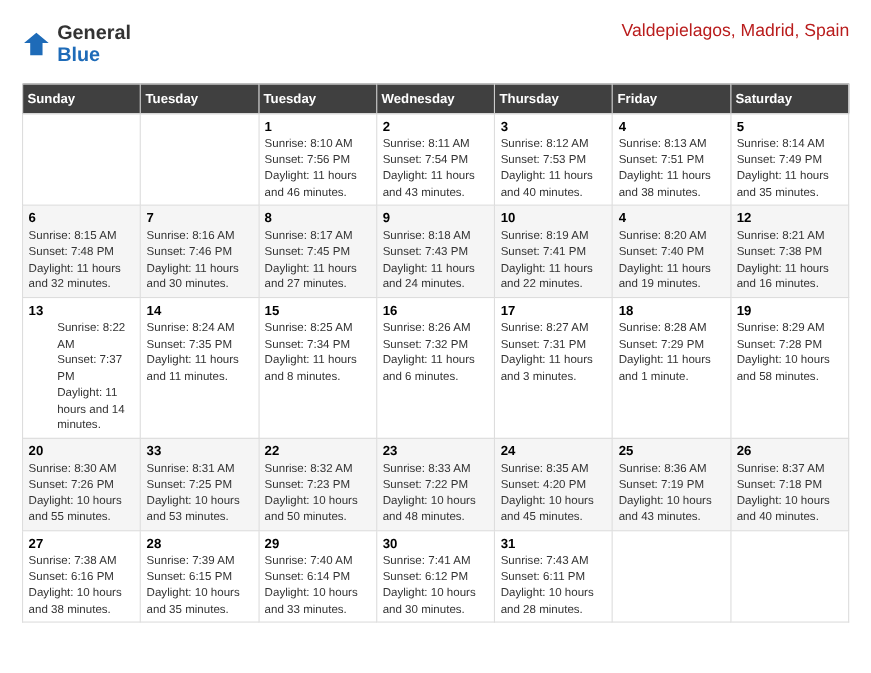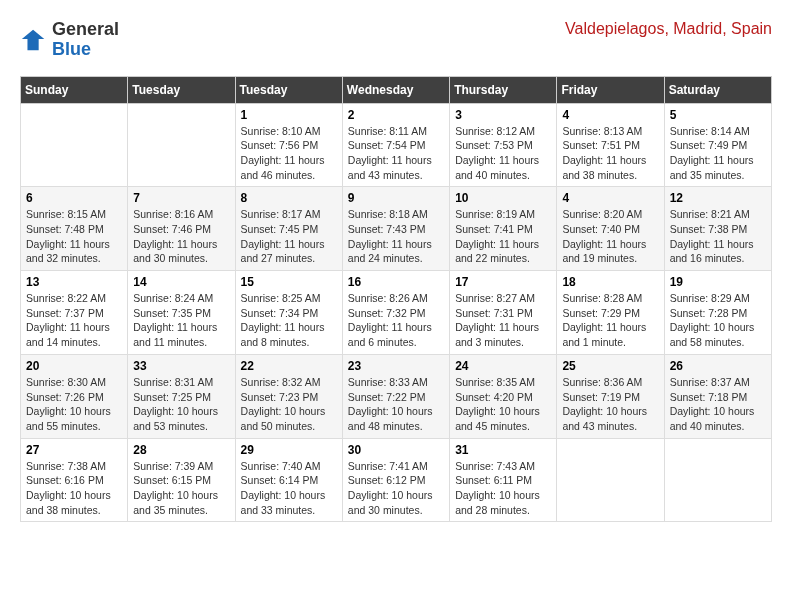--- a/index.html
+++ b/index.html
@@ -188,21 +188,21 @@
         <td>
           <span class="day-num">12</span>
           <div class="day-detail" style="white-space: pre-line;">Sunrise: 8:21 AM
 Sunset: 7:38 PM
 Daylight: 11 hours and 16 minutes.</div>
         </td>
       </tr>
       <tr>
         <td>
           <span class="day-num">13</span>
-          <div class="day-detail" style="white-space: pre-line;">Sunrise: 8:22 AM
+          <div class="day-detail" style="white-space: pre-line; margin-left: 26px;">Sunrise: 8:22 AM
 Sunset: 7:37 PM
 Daylight: 11 hours and 14 minutes.</div>
         </td>
         <td>
           <span class="day-num">14</span>
           <div class="day-detail" style="white-space: pre-line;">Sunrise: 8:24 AM
 Sunset: 7:35 PM
 Daylight: 11 hours and 11 minutes.</div>
         </td>
         <td>

